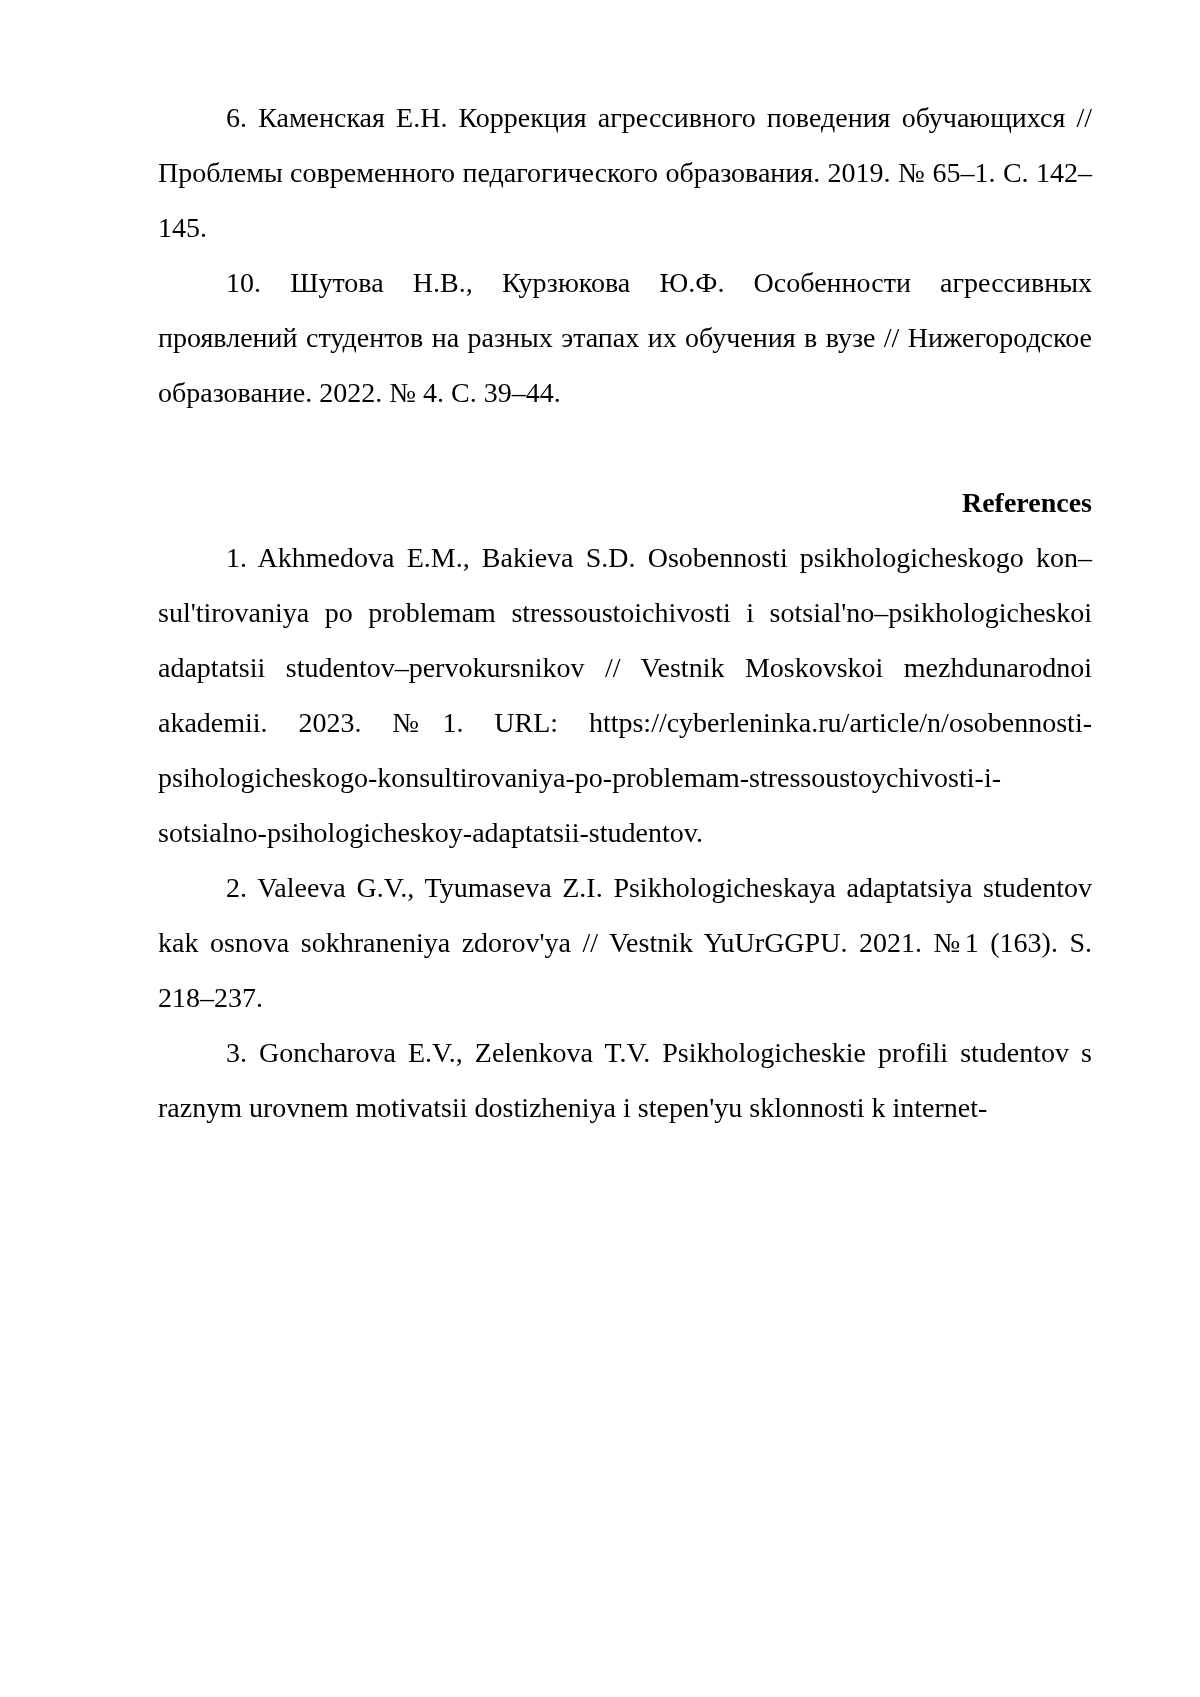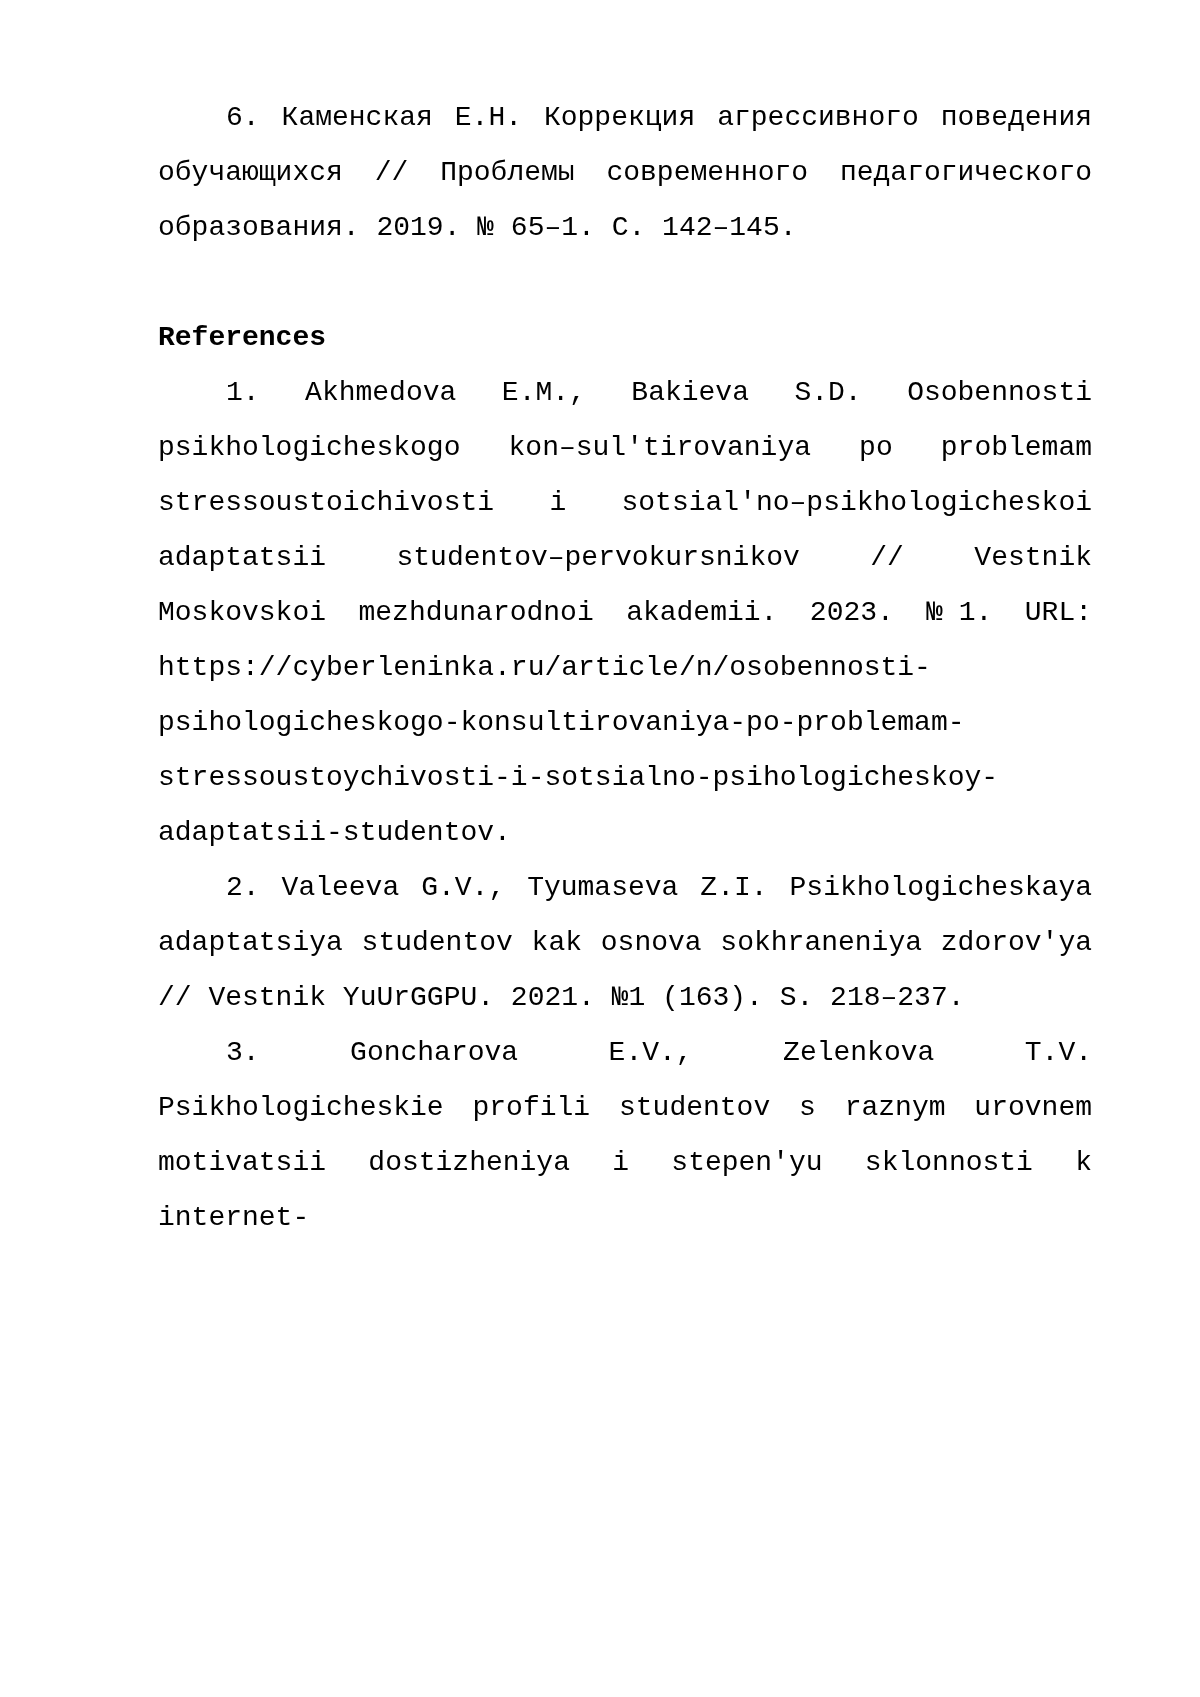--- a/index.html
+++ b/index.html
@@ -12,49 +12,50 @@
     height: 1697px;
     overflow: hidden;
   }
   .page {
     box-sizing: border-box;
     width: 1200px;
     height: 1697px;
     padding: 90px 108px 0 158px;
     background: #ffffff;
     color: #000000;
-    font-family: Liberation Mono, monospace;
+    font-family: Liberation Serif, serif;
     font-size: 28px;
     line-height: 55px;
   }
   p.ref {
     margin: 0;
     text-align: justify;
     text-indent: 68px;
     overflow-wrap: break-word;
   }
   h2.references-heading {
     margin: 55px 0 0 0;
     font-size: 28px;
     font-weight: bold;
     line-height: 55px;
-    text-align: left;
+    text-align: right;
     text-indent: 0;
   }
 </style>
 </head>
 <body>
 
 <div class="page">
 
   <p class="ref">6. Каменская Е.Н. Коррекция агрессивного поведения обучающихся // Проблемы современного педагогического образования. 2019. № 65–1. С. 142–145.</p>
 
 
 
 
+  <p class="ref">10. Шутова Н.В., Курзюкова Ю.Ф. Особенности агрессивных проявлений студентов на разных этапах их обучения в вузе // Нижегородское образование. 2022. № 4. С. 39–44.</p>
 
   <h2 class="references-heading">References</h2>
 
   <p class="ref">1. Akhmedova E.M., Bakieva S.D. Osobennosti psikhologicheskogo kon–sul'tirovaniya po problemam stressoustoichivosti i sotsial'no–psikhologicheskoi adaptatsii studentov–pervokursnikov // Vestnik Moskovskoi mezhdunarodnoi akademii. 2023. №1. URL: https://cyberleninka.ru/article/n/osobennosti-psihologicheskogo-konsultirovaniya-po-problemam-stressoustoychivosti-i-sotsialno-psihologicheskoy-adaptatsii-studentov.</p>
 
   <p class="ref">2. Valeeva G.V., Tyumaseva Z.I. Psikhologicheskaya adaptatsiya studentov kak osnova sokhraneniya zdorov'ya // Vestnik YuUrGGPU. 2021. №1 (163). S. 218–237.</p>
 
   <p class="ref">3. Goncharova E.V., Zelenkova T.V. Psikhologicheskie profili studentov s raznym urovnem motivatsii dostizheniya i stepen'yu sklonnosti k internet-</p>
 
 </div>

